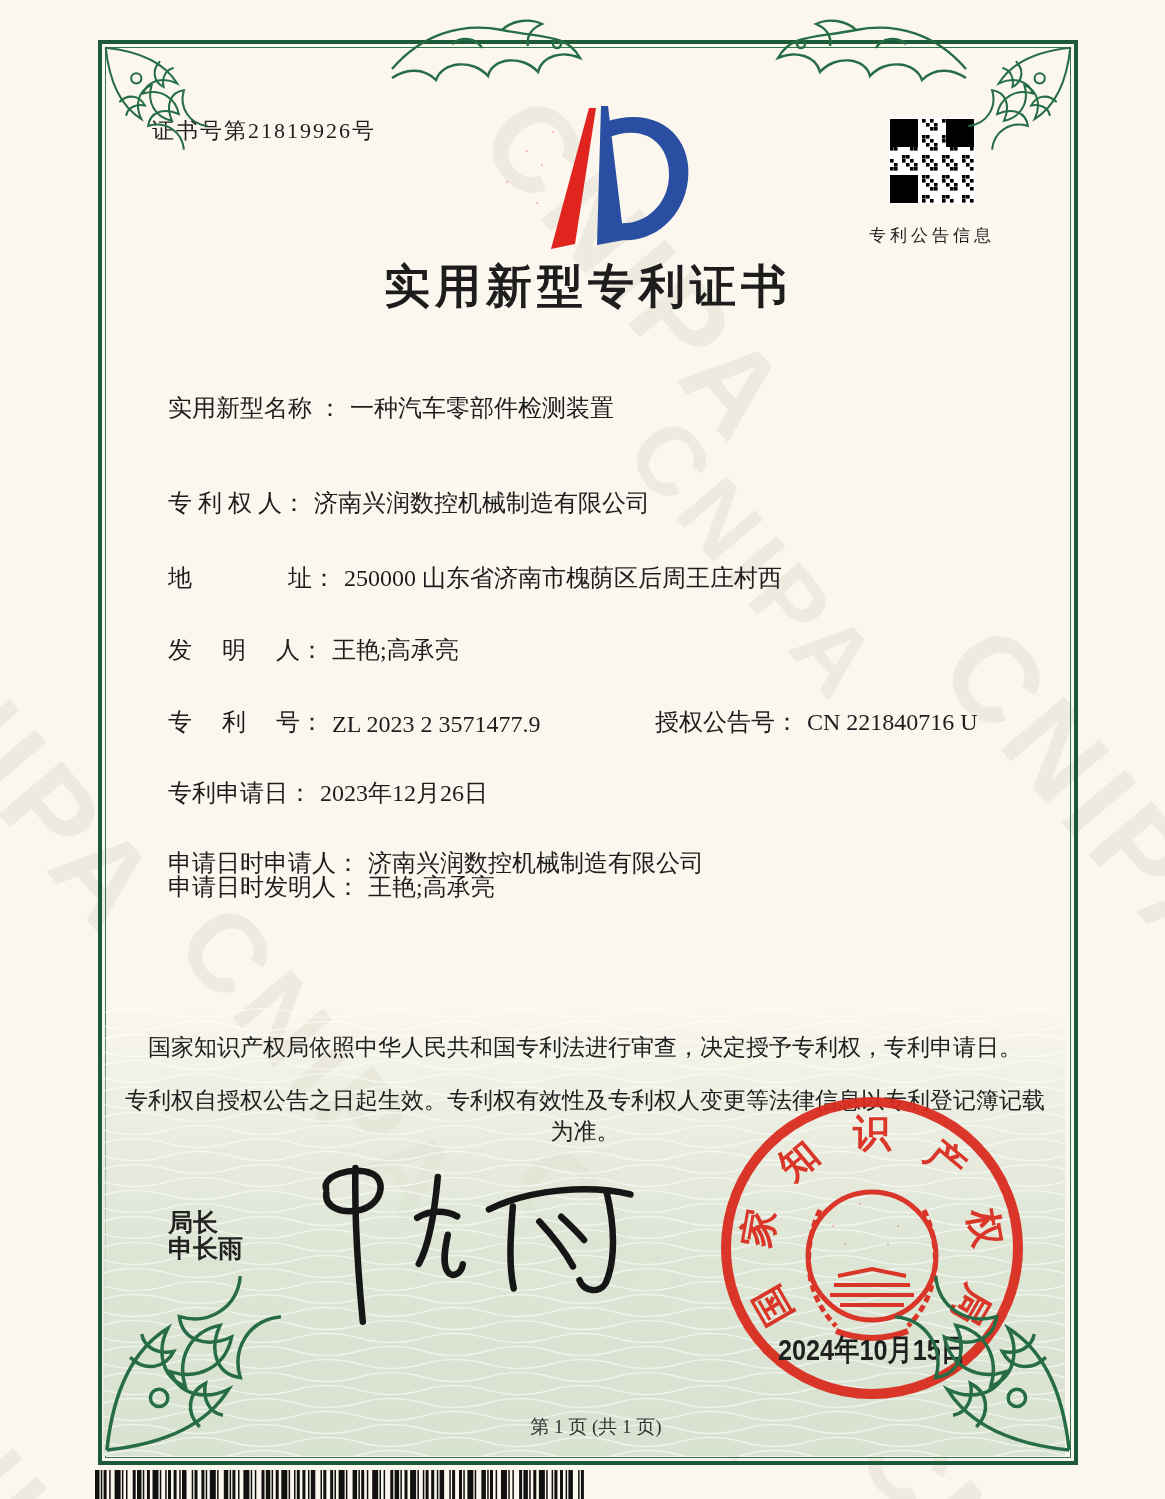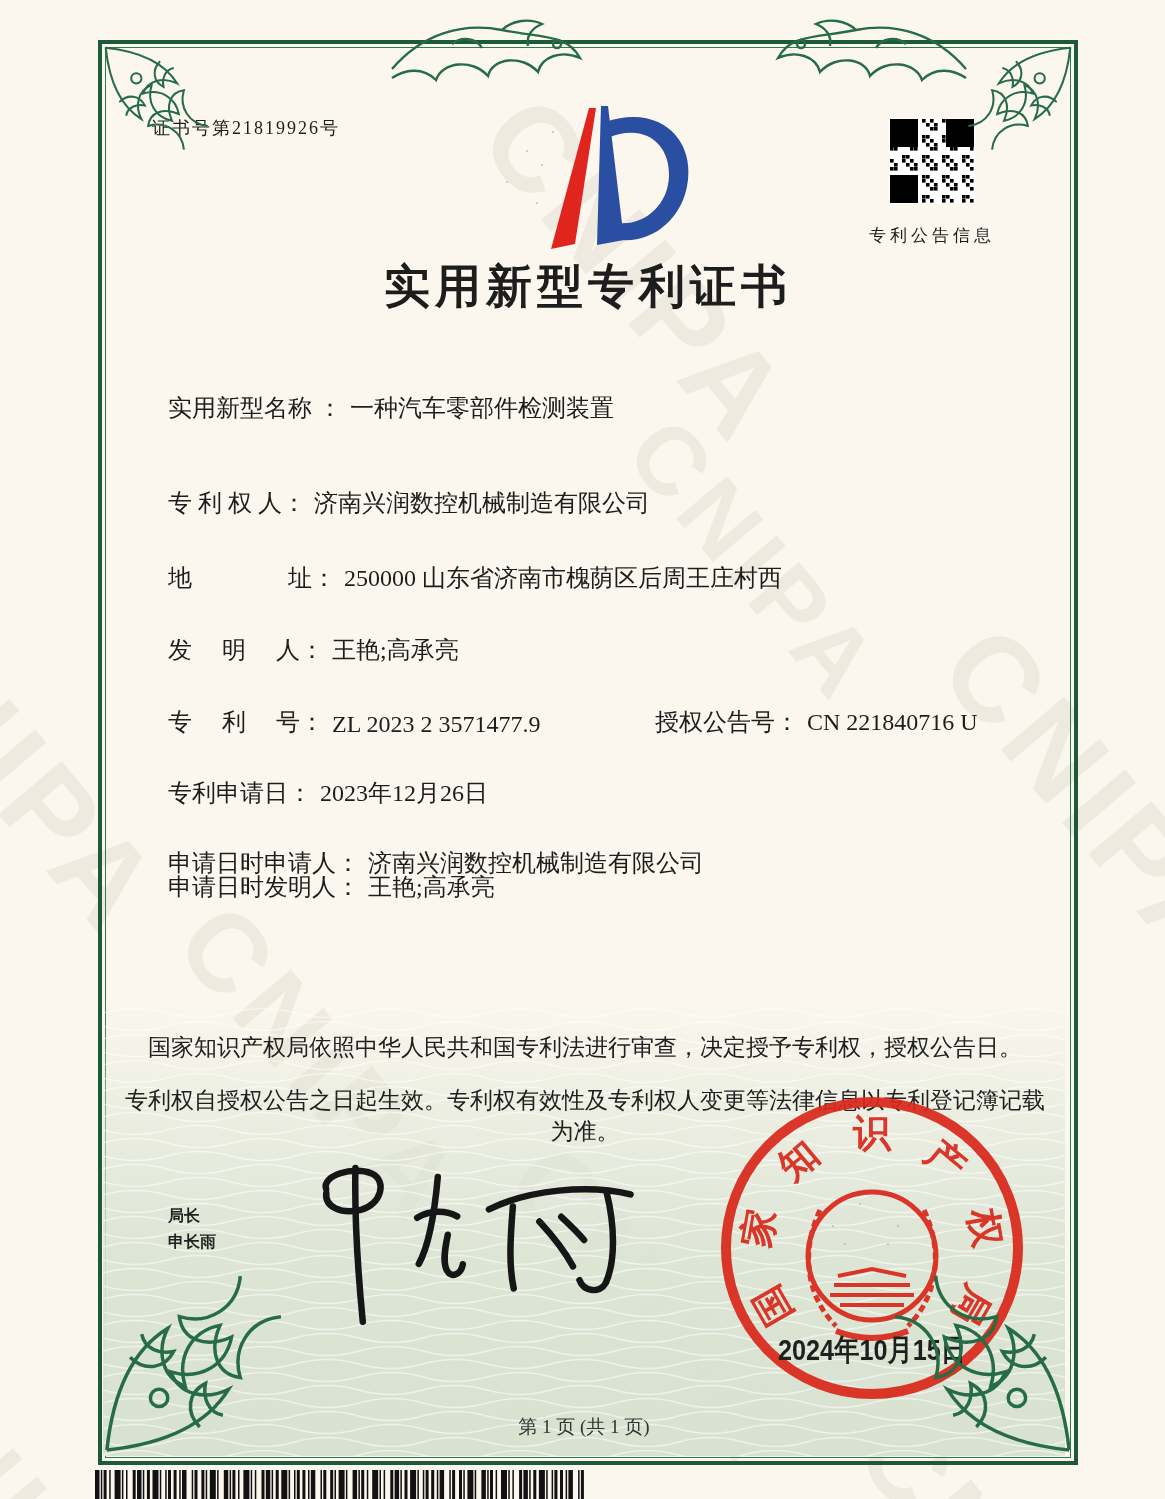--- a/index.html
+++ b/index.html
@@ -17,39 +17,39 @@
     background:linear-gradient(180deg,rgba(219,228,211,0) 0%,rgba(219,228,211,.45) 22%,
                rgba(218,227,210,.9) 55%,#d8e2d1 100%);}
   #wave-area svg{position:absolute;left:0;top:0;}
   #wave-lines path{fill:none;stroke:#ffffff;stroke-width:1.4;opacity:.55;}
 
   
   .wm{position:absolute;font-family:"Liberation Sans","DejaVu Sans",sans-serif;
       font-weight:bold;color:rgba(125,110,78,0.09);letter-spacing:8px;
       transform:rotate(50deg);transform-origin:left top;white-space:nowrap;}
 
-  .cert-number{font-size:18px;letter-spacing:2px;}
+  .cert-number{font-size:22px;letter-spacing:2px;}
   .qr-caption{font-size:17px;letter-spacing:4px;text-align:center;font-family:Liberation Serif, serif;}
   .title{left:102px;top:256px;width:972px;text-align:center;font-size:46px;
          font-weight:bold;letter-spacing:5px;}
 
   #rows{left:168px;top:0;width:860px;height:1000px;}
   .row{position:absolute;left:0;width:860px;font-size:24px;white-space:nowrap;}
   .flabel{display:inline-block;vertical-align:bottom;}
   .fvalue{margin-left:8px;}
   .rcol{position:absolute;left:487px;top:0;white-space:nowrap;}
 
   .stmt{left:120px;width:930px;text-align:center;font-size:23px;color:#202020;}
 
   .sig-label{font-family:"Liberation Sans","DejaVu Sans",sans-serif;
-             font-weight:600;font-size:16px;color:#222;}
+             font-weight:600;font-size:25px;color:#222;}
   #signature-svg path{fill:none;stroke:#161616;stroke-width:6.5;
              stroke-linecap:round;stroke-linejoin:round;}
 
-  .footer{left:98px;top:1414px;width:972px;text-align:center;font-size:19px;color:#333;}
+  .footer{left:98px;top:1414px;width:972px;text-align:center;font-size:19px;color:#333;padding-left:12px;}
 
   #seal{opacity:.93;}
   .ring-ch{font-size:38px;font-weight:bold;fill:#d9291c;
            font-family:"Liberation Serif","DejaVu Serif",serif;}
   .seal-date{font-size:30px;fill:#111;font-weight:600;
            font-family:"Liberation Sans","DejaVu Sans",sans-serif;}
 
   #ornaments path,#ornaments circle{fill:none;stroke:#266c44;stroke-width:2.4;}
   #barcode rect{fill:#111;}
 </style>
@@ -267,21 +267,21 @@
       <span class="flabel">专利申请日：</span><span class="fvalue">2023年12月26日</span>
     </div>
     <div class="row" style="top:847px;">
       <span class="flabel">申请日时申请人：</span><span class="fvalue">济南兴润数控机械制造有限公司</span>
     </div>
     <div class="row" style="top:871px;">
       <span class="flabel">申请日时发明人：</span><span class="fvalue">王艳;高承亮</span>
     </div>
   </div>
 
-  <div class="abs stmt" style="top:1032px;">国家知识产权局依照中华人民共和国专利法进行审查，决定授予专利权，授权公告日。</div>
+  <div class="abs stmt" style="top:1032px;">国家知识产权局依照中华人民共和国专利法进行审查，决定授予专利权，专利申请日。</div>
   <div class="abs stmt" style="top:1085px;">专利权自授权公告之日起生效。专利权有效性及专利权人变更等法律信息以专利登记簿记载为准。</div>
 
   <div class="abs sig-label" style="left:168px;top:1206px;">局长</div>
   <div class="abs sig-label" style="left:168px;top:1232px;">申长雨</div>
 
   <svg id="signature-svg" class="abs" style="left:290px;top:1150px;transform:rotate(-2deg);" width="360" height="180" viewBox="0 0 360 180">
     <path d="M68,14 C66,50 66,104 70,168"></path>
     <path d="M38,34 C34,20 66,12 84,20 C100,28 92,52 72,56 C52,60 36,52 38,38"></path>
     <path d="M150,26 C146,58 140,92 128,112"></path>
     <path d="M128,66 C142,58 158,60 168,66"></path>

